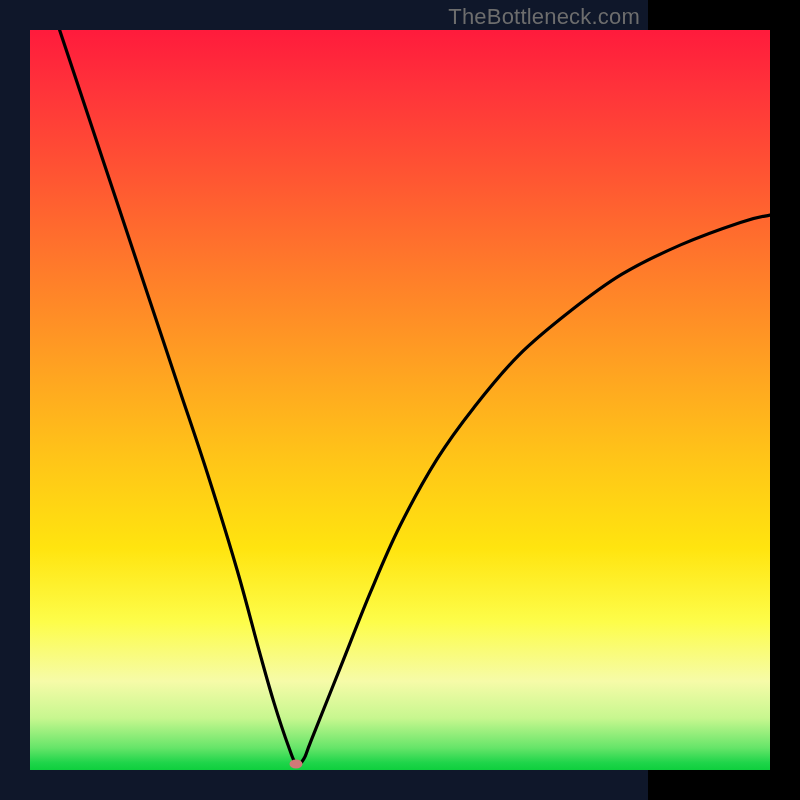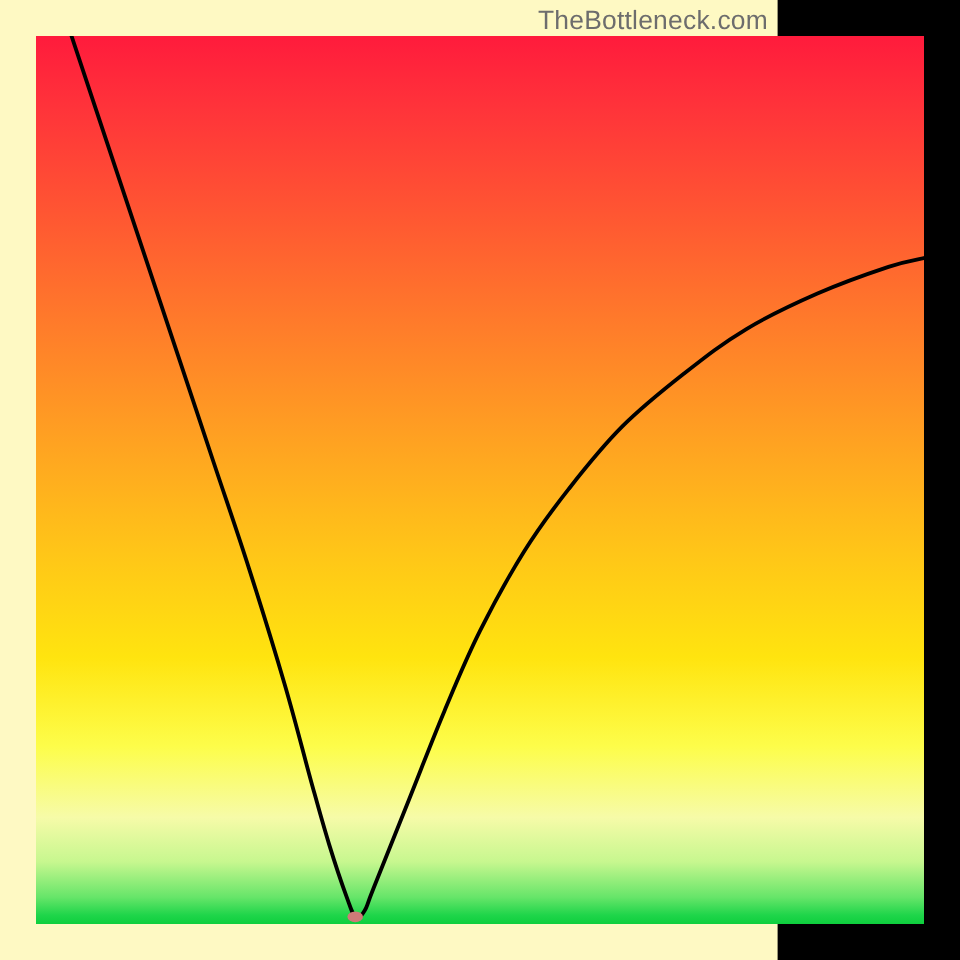--- a/index.html
+++ b/index.html
@@ -10,21 +10,21 @@
     background: #000;
     overflow: hidden;
     font-family: Arial, Helvetica, sans-serif;
   }
   .frame {
     position: absolute;
     top: 0;
     left: 0;
     width: 648px;
     height: 800px;
-    background: #fef9c3;
+    background: #0f172a;
   }
   .plot {
     position: absolute;
     top: 30px;
     left: 30px;
     width: 740px;
     height: 740px;
     overflow: hidden;
   }
   

